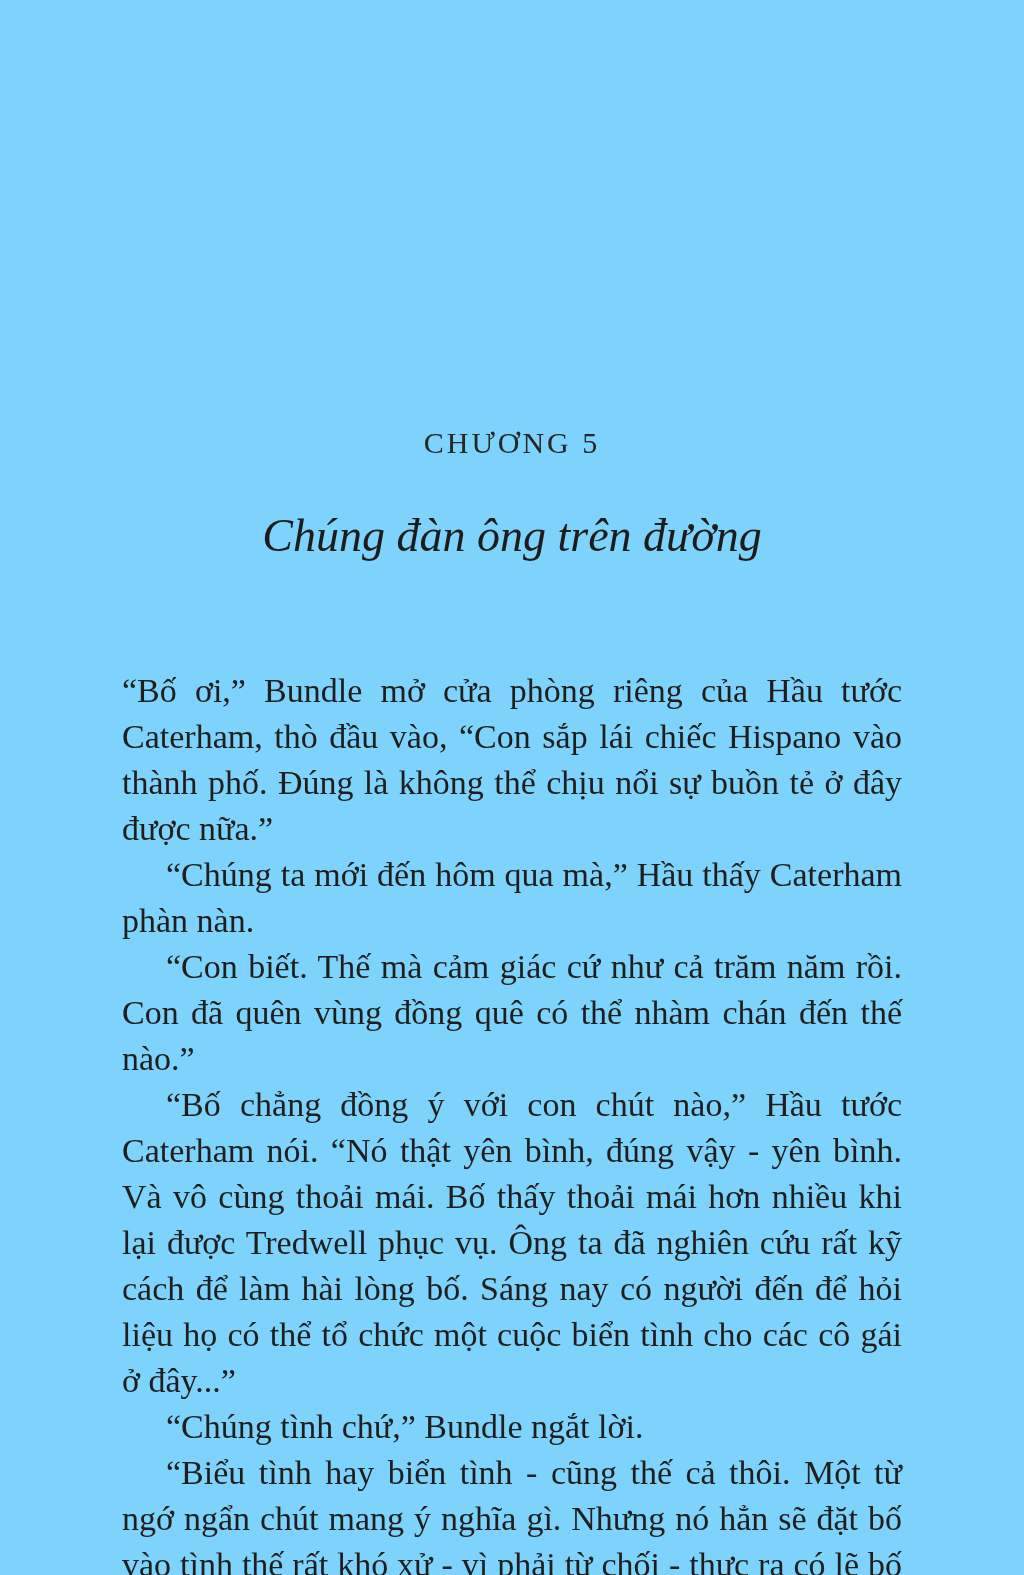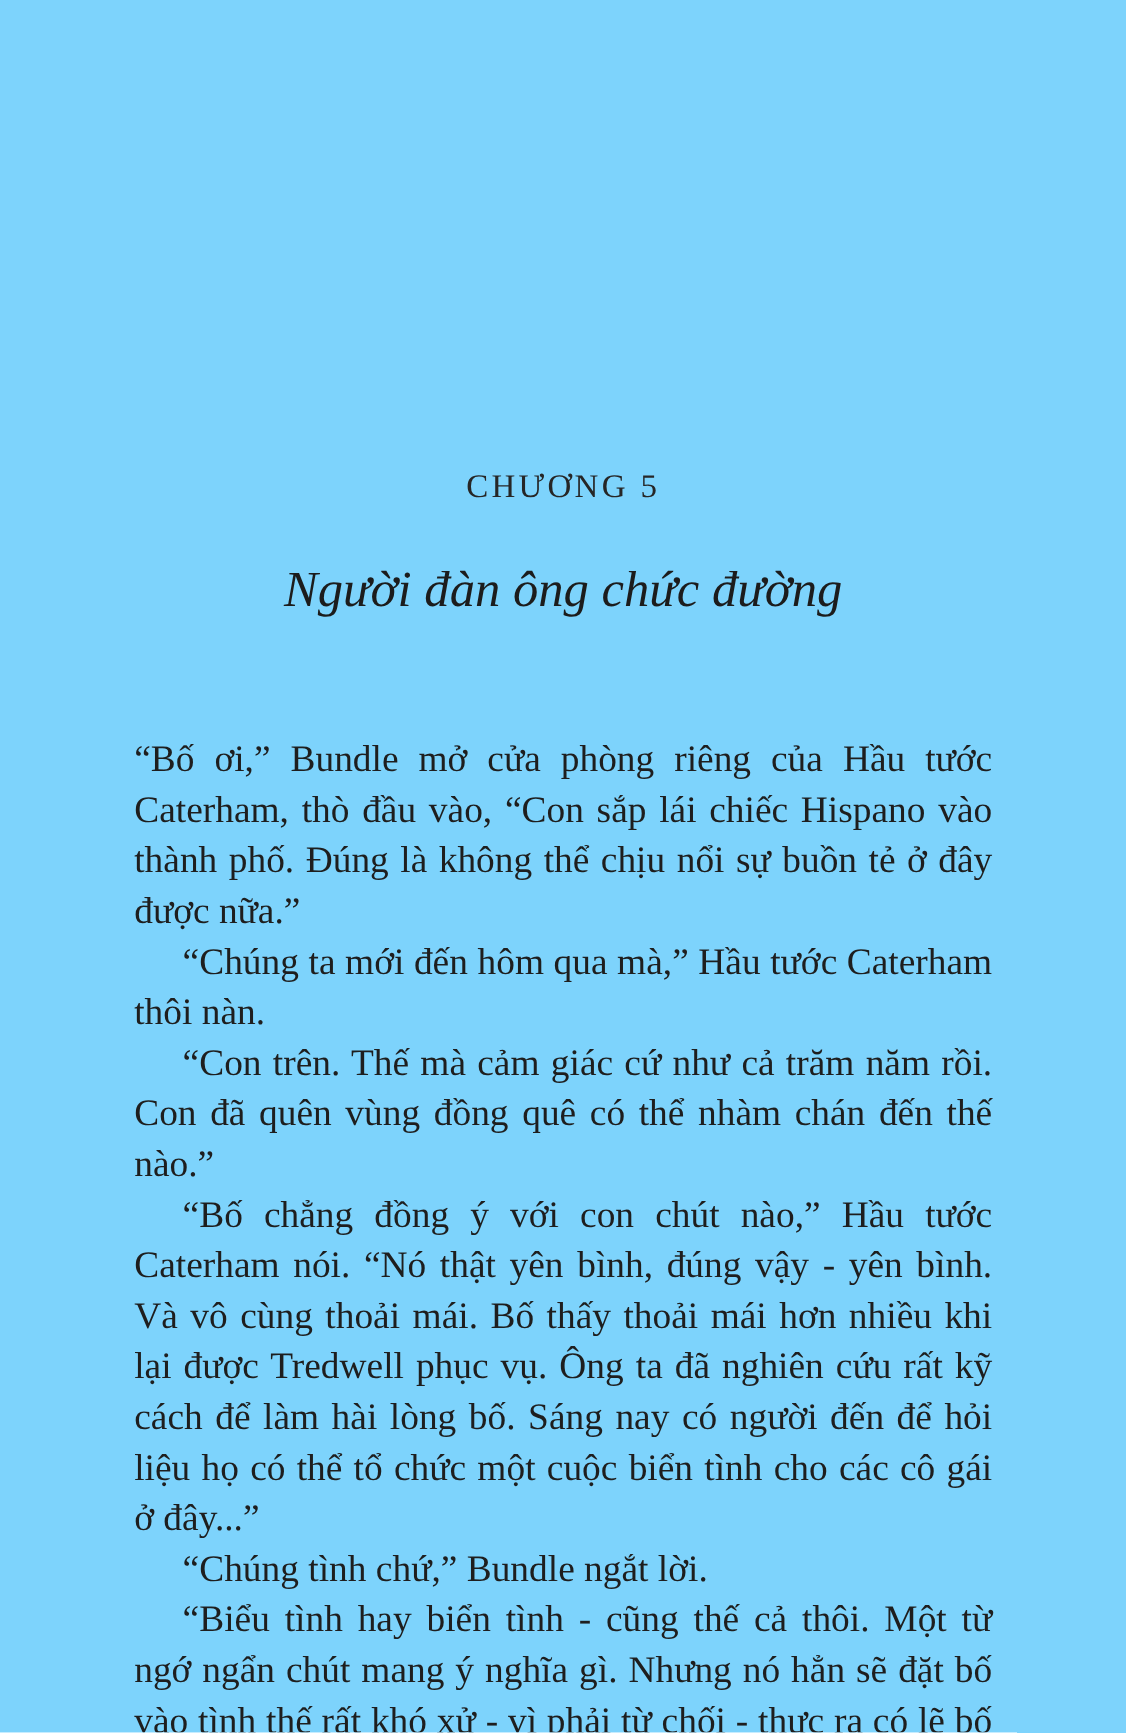--- a/index.html
+++ b/index.html
@@ -52,25 +52,25 @@
     color: #262626;
   }
 </style>
 </head>
 <body>
 
 <div class="page">
 
   <div class="chapter-label">CHƯƠNG 5</div>
 
-  <div class="chapter-title">Người đàn ông chức đường</div>
+  <div class="chapter-title">Chúng đàn ông trên đường</div>
 
   <div class="body-text">
     <p>“Bố ơi,” Bundle mở cửa phòng riêng của Hầu tước Caterham, thò đầu vào, “Con sắp lái chiếc Hispano vào thành phố. Đúng là không thể chịu nổi sự buồn tẻ ở đây được nữa.”</p>
-    <p class="indent">“Chúng ta mới đến hôm qua mà,” Hầu tước Caterham thôi nàn.</p>
-    <p class="indent">“Con trên. Thế mà cảm giác cứ như cả trăm năm rồi. Con đã quên vùng đồng quê có thể nhàm chán đến thế nào.”</p>
+    <p class="indent">“Chúng ta mới đến hôm qua mà,” Hầu thấy Caterham phàn nàn.</p>
+    <p class="indent">“Con biết. Thế mà cảm giác cứ như cả trăm năm rồi. Con đã quên vùng đồng quê có thể nhàm chán đến thế nào.”</p>
     <p class="indent"><span>“Bố chẳng đồng ý với con chút nào,” Hầu tước Caterham nói. “Nó thật yên bình, đúng vậy - yên bình. Và vô cùng thoải mái. Bố thấy thoải mái hơn nhiều khi lại được Tredwell phục vụ. Ông ta đã nghiên cứu rất kỹ cách để làm hài lòng bố. Sáng nay có người đến để hỏi liệu họ có thể tổ chức một cuộc </span><span class="italic-phrase">biển tình</span><span> cho các cô gái ở đây...”</span></p>
     <p class="indent">“Chúng tình chứ,” Bundle ngắt lời.</p>
     <p class="indent">“Biểu tình hay biển tình - cũng thế cả thôi. Một từ ngớ ngẩn chút mang ý nghĩa gì. Nhưng nó hẳn sẽ đặt bố vào tình thế rất khó xử - vì phải từ chối - thực ra có lẽ bố không</p>
   </div>
 
 
 </div>
 
 </body></html>

